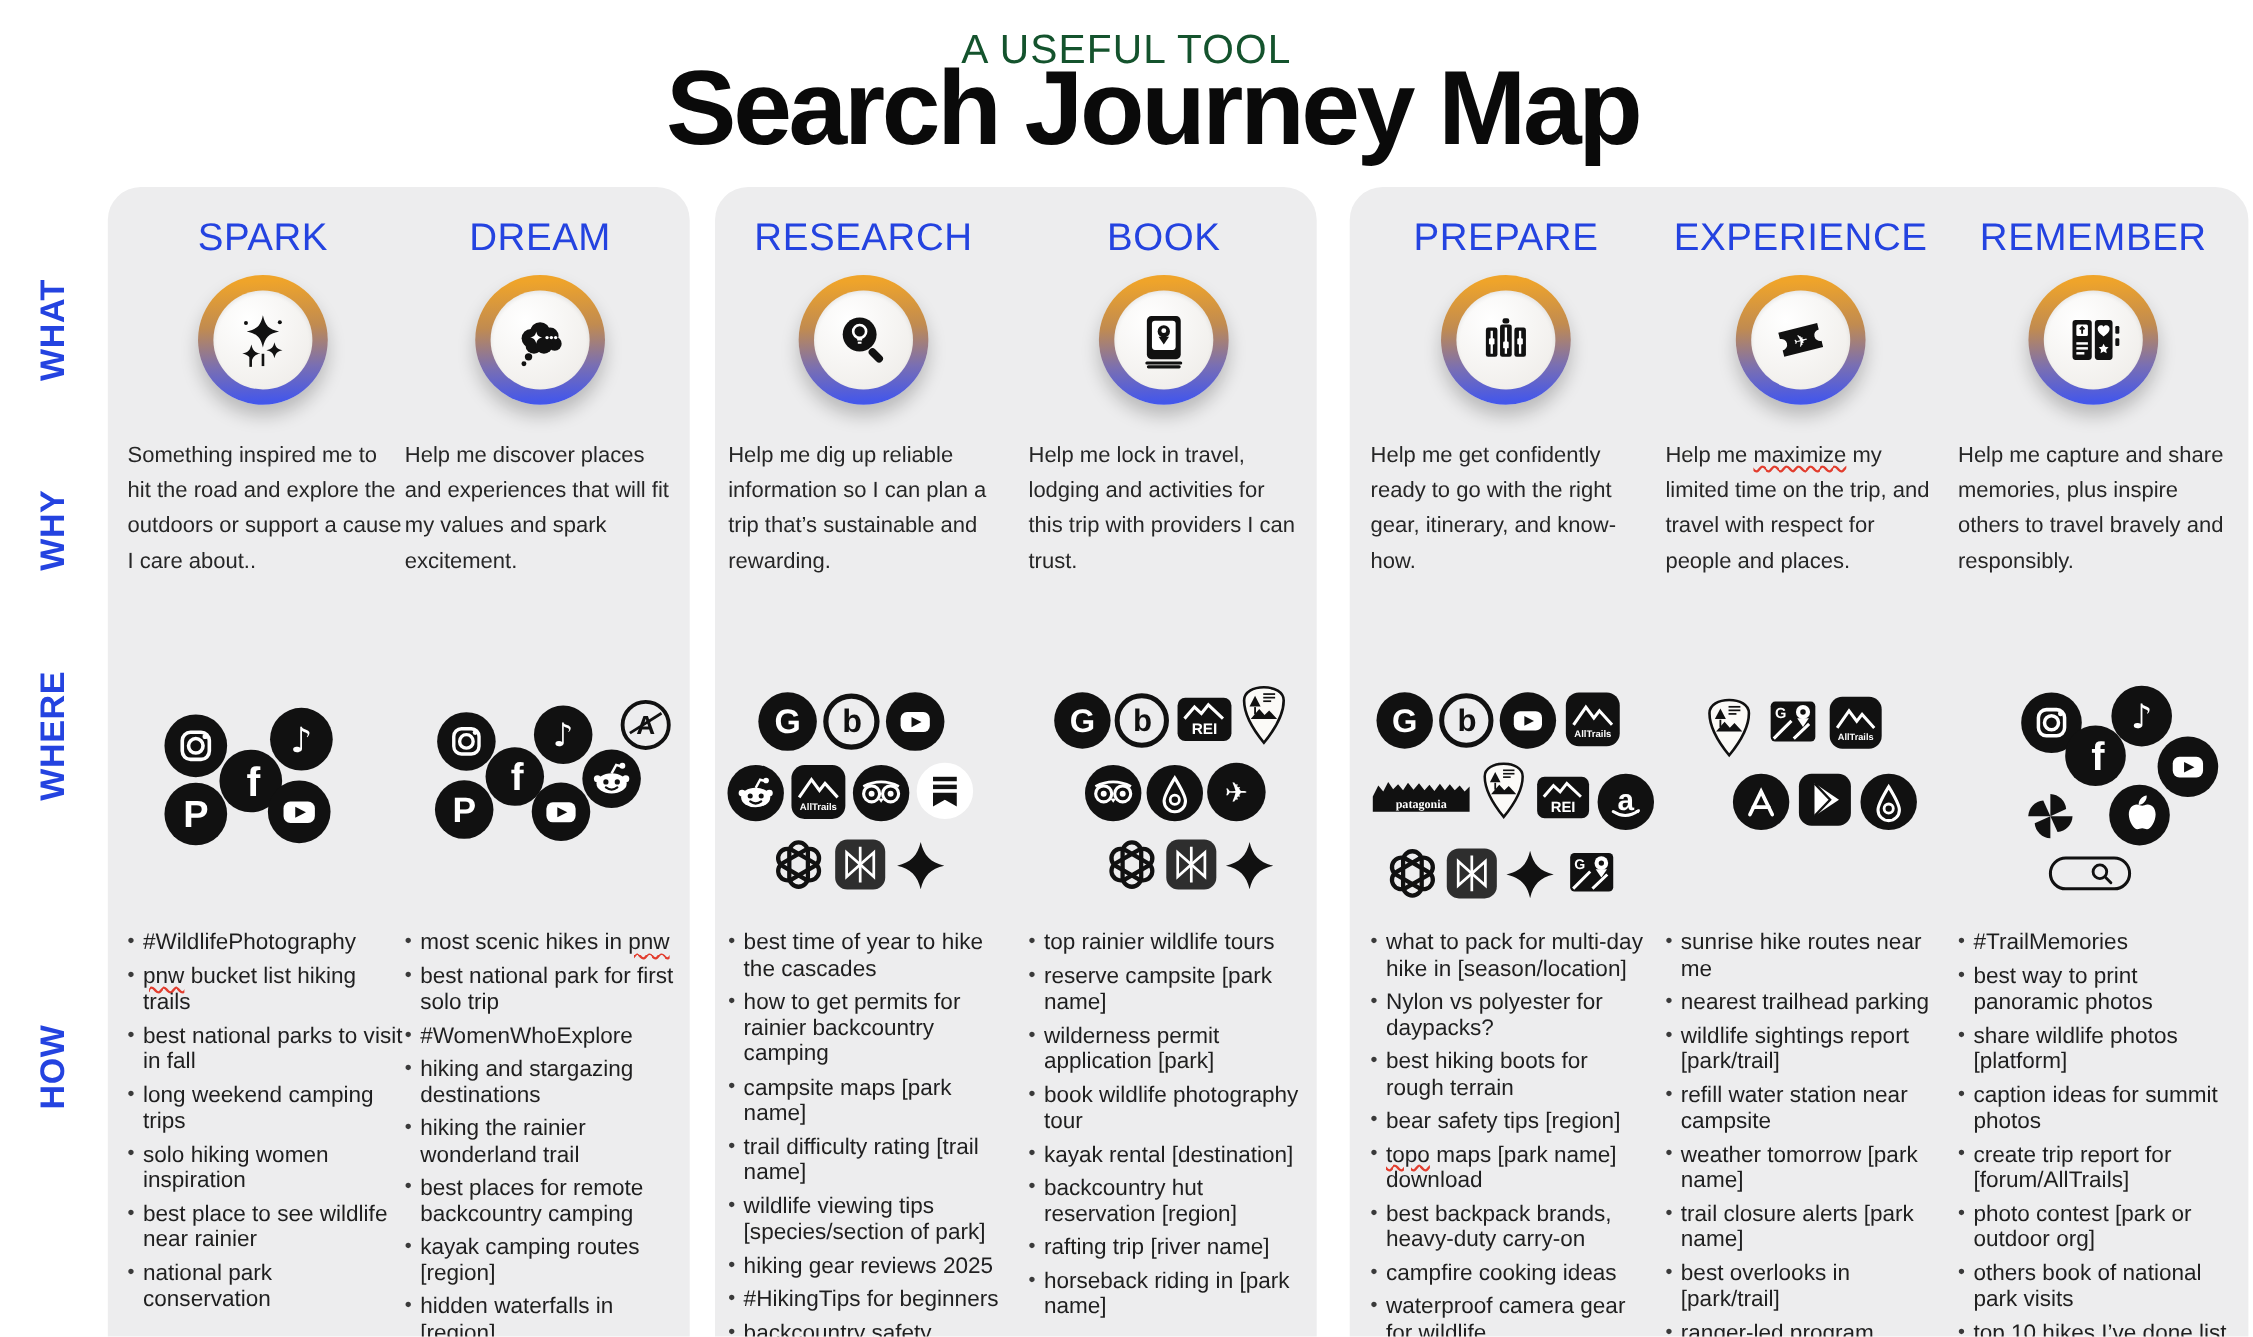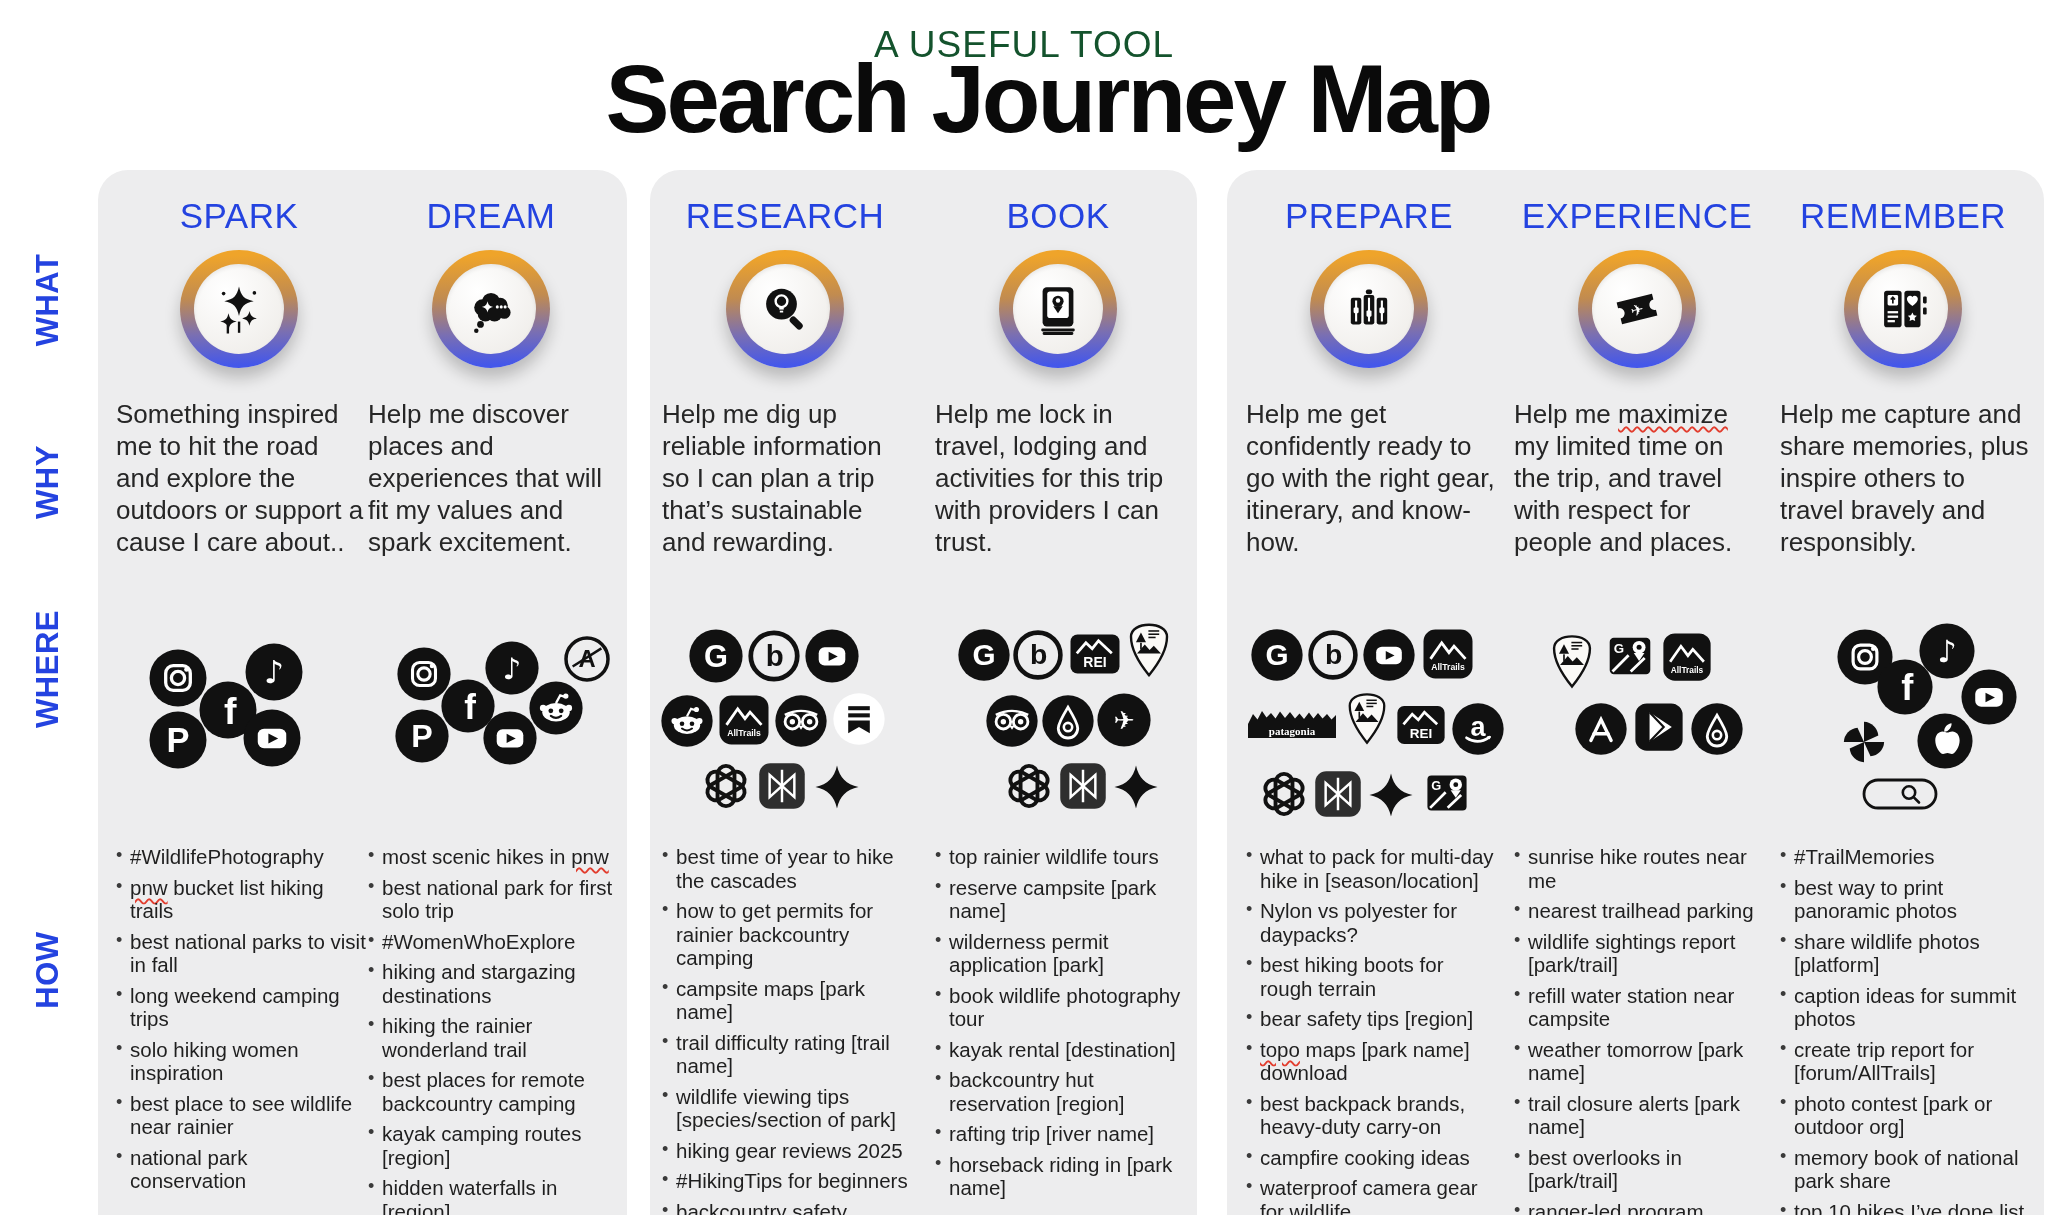--- a/index.html
+++ b/index.html
@@ -17,21 +17,21 @@
   .column{position:absolute;top:0;width:250px;height:100%;}
   .stage-label{position:absolute;top:26px;width:100%;text-align:center;font-size:35px;
                font-weight:normal;color:#2443e0;letter-spacing:.5px;}
   .stage-badge{position:absolute;top:80px;left:50%;transform:translateX(-50%);width:118px;height:118px;
                border-radius:50%;display:flex;align-items:center;justify-content:center;
                background:linear-gradient(178deg,#efa42a 6%,#c18b50 40%,#7a6fb2 70%,#4457ea 96%);
                box-shadow:0 10px 16px rgba(0,0,0,.22);}
   .stage-inner{width:90px;height:90px;border-radius:50%;display:flex;align-items:center;justify-content:center;
                background:radial-gradient(circle at 35% 30%,#ffffff,#f1efec 75%);
                box-shadow:inset 0 2px 4px rgba(0,0,0,.08);}
-  .why{position:absolute;top:228px;left:2px;width:250px;font-size:26px;line-height:32px;color:#262626;}
+  .why{position:absolute;top:228px;left:2px;width:250px;font-size:20px;line-height:32px;color:#262626;}
   .where{position:absolute;top:452px;left:0;width:250px;height:215px;}
   .app{position:absolute;}
   .how{position:absolute;top:675px;left:2px;width:252px;margin:0;padding:0;list-style:none;
        font-size:20.5px;line-height:23.5px;color:#1f1f1f;}
   .how li{position:relative;padding-left:14px;margin-bottom:7px;}
   .how li::before{content:"\2022";position:absolute;left:0;top:-1px;font-size:18px;color:#3a3a3a;}
   .sq{text-decoration-line:underline;text-decoration-style:wavy;text-decoration-color:#e23d2e;
       text-decoration-thickness:2px;text-underline-offset:3px;}
   svg{display:block;}
 </style>
@@ -616,18 +616,18 @@
             <use href="#sp"></use>
           </svg>
         </div>
     <ul class="how">
           <li class="squigglable">#TrailMemories</li>
           <li class="squigglable">best way to print panoramic photos</li>
           <li class="squigglable">share wildlife photos [platform]</li>
           <li class="squigglable">caption ideas for summit photos</li>
           <li class="squigglable">create trip report for [forum/AllTrails]</li>
           <li class="squigglable">photo contest [park or outdoor org]</li>
-          <li class="squigglable">memory book of national park share</li>
+          <li class="squigglable">others book of national park visits</li>
           <li class="squigglable">top 10 hikes I’ve done list</li>
         </ul>
   </div>
     </div>
   </div>
 
 </body></html>

